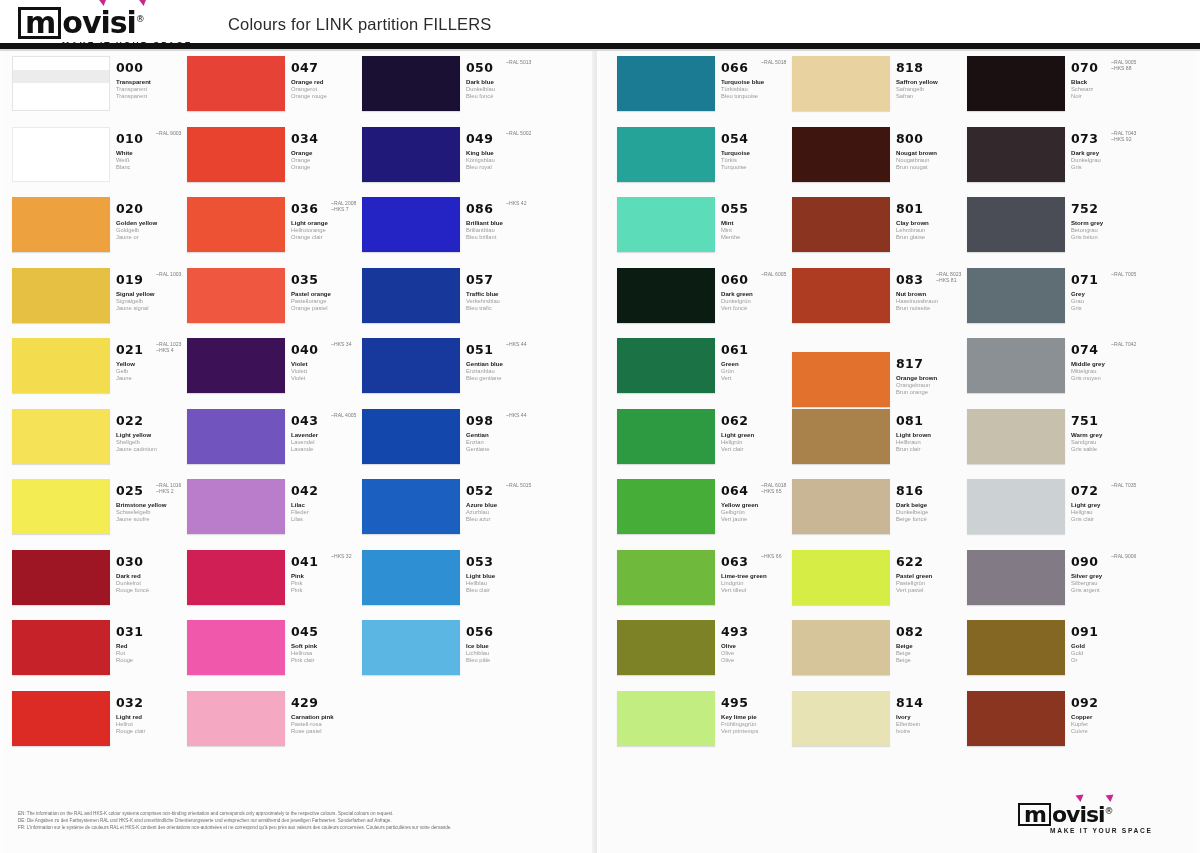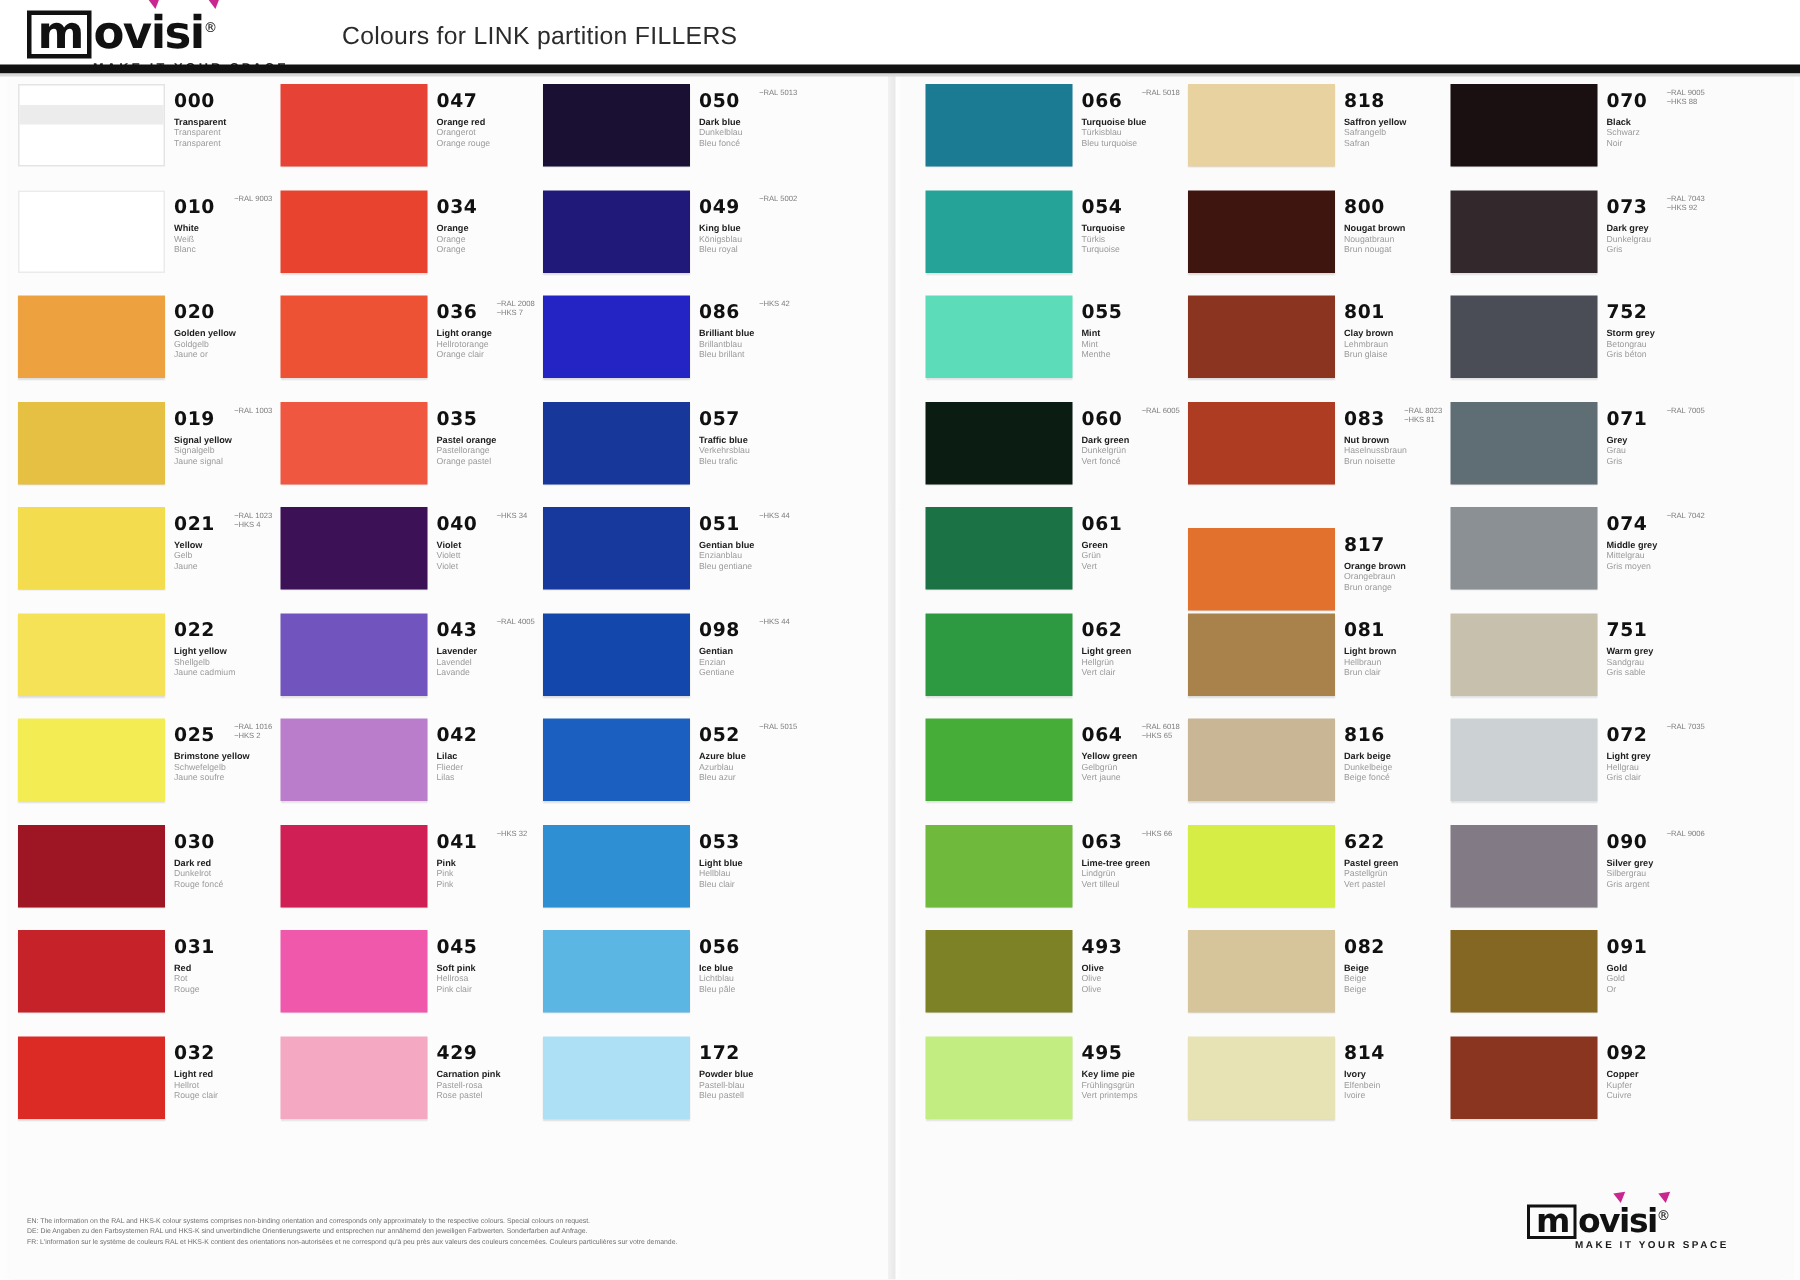--- a/index.html
+++ b/index.html
@@ -454,29 +454,20 @@
         </div>
         <div class="sw-row" style="top: 564px;">
           <div class="sw-chip" style="background: rgb(92, 182, 228);"></div>
           <div class="sw-info">
             <div style="position: relative;"><span class="sw-code">056</span></div>
             <div class="sw-name-en">Ice blue</div>
             <div class="sw-name-de">Lichtblau</div>
             <div class="sw-name-fr">Bleu pâle</div>
           </div>
         </div>
-        <div class="sw-row" style="top: 634.5px;">
-          <div class="sw-chip" style="background: rgb(173, 223, 245);"></div>
-          <div class="sw-info">
-            <div style="position: relative;"><span class="sw-code">172</span></div>
-            <div class="sw-name-en">Powder blue</div>
-            <div class="sw-name-de">Pastell-blau</div>
-            <div class="sw-name-fr">Bleu pastell</div>
-          </div>
-        </div>
       </div>
       <div class="col col-3">
         <div class="sw-row" style="top: 0px;">
           <div class="sw-chip" style="background: rgb(27, 123, 147);"></div>
           <div class="sw-info">
             <div style="position: relative;"><span class="sw-code">066</span><span class="sw-refs">
                 <div>~RAL 5018</div>
               </span></div>
             <div class="sw-name-en">Turquoise blue</div>
             <div class="sw-name-de">Türkisblau</div>

